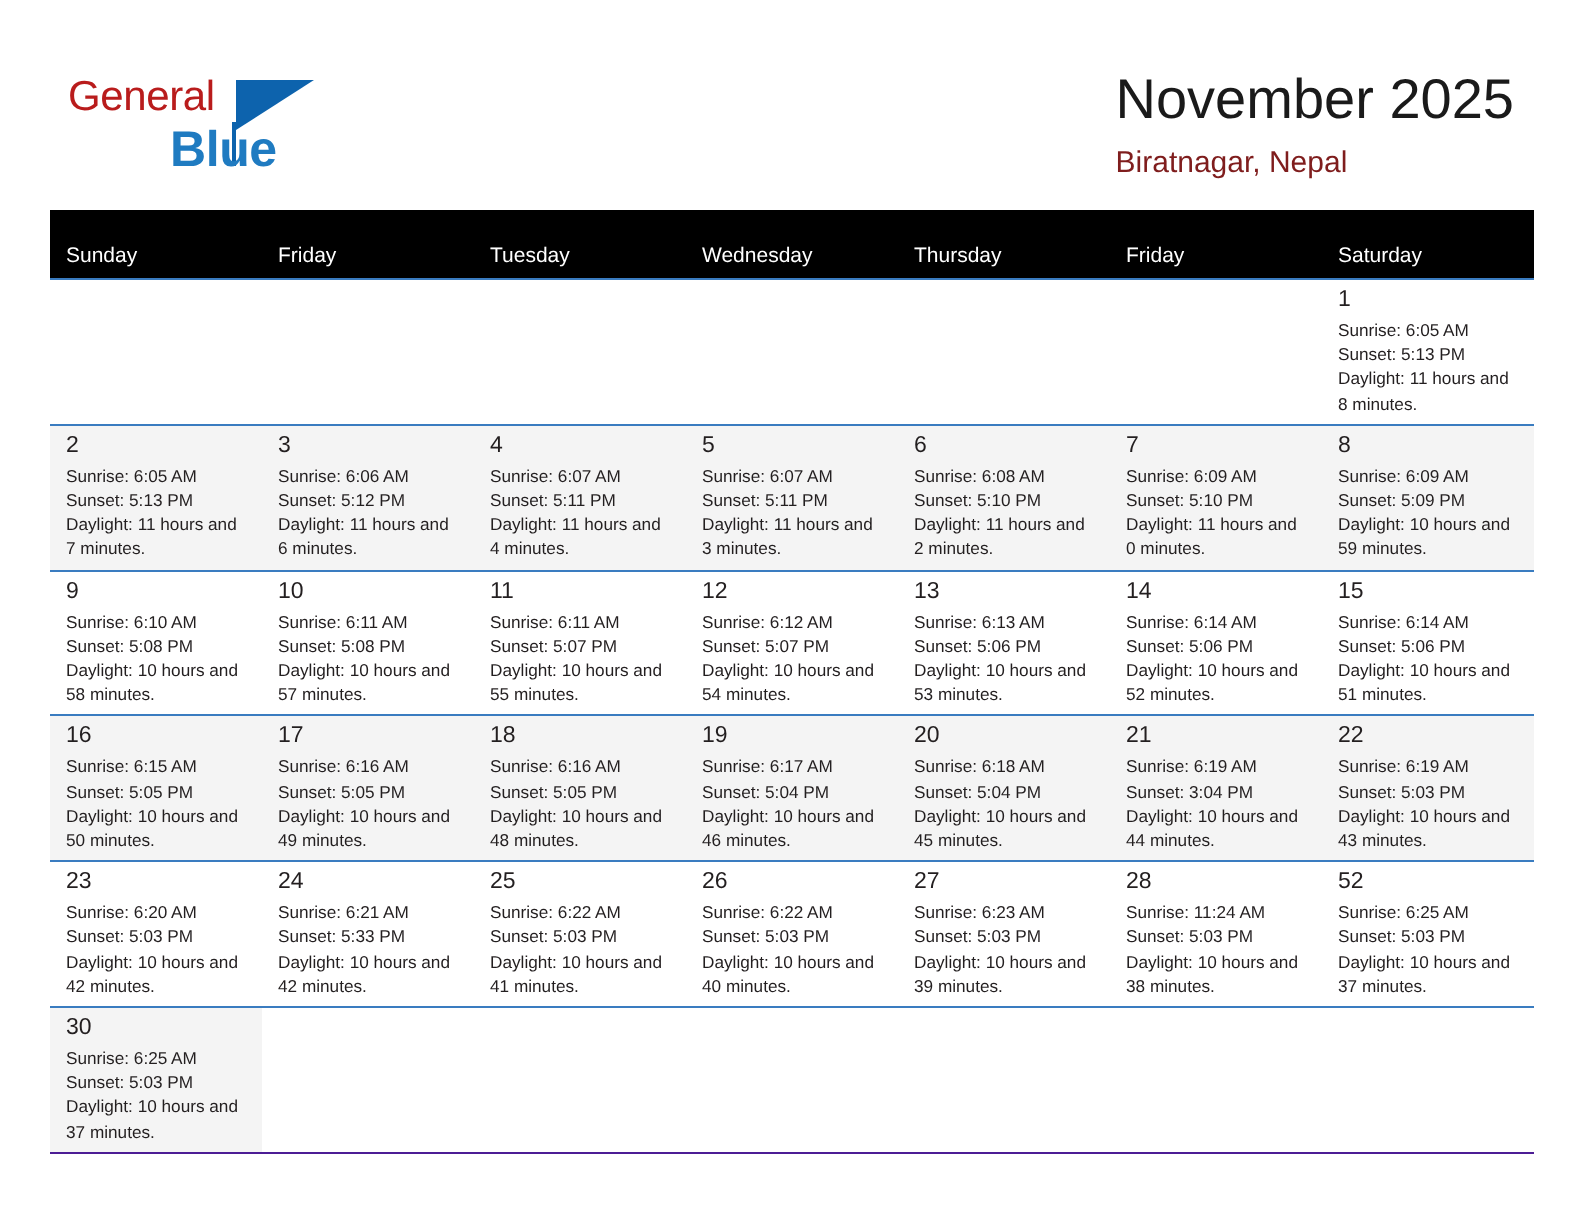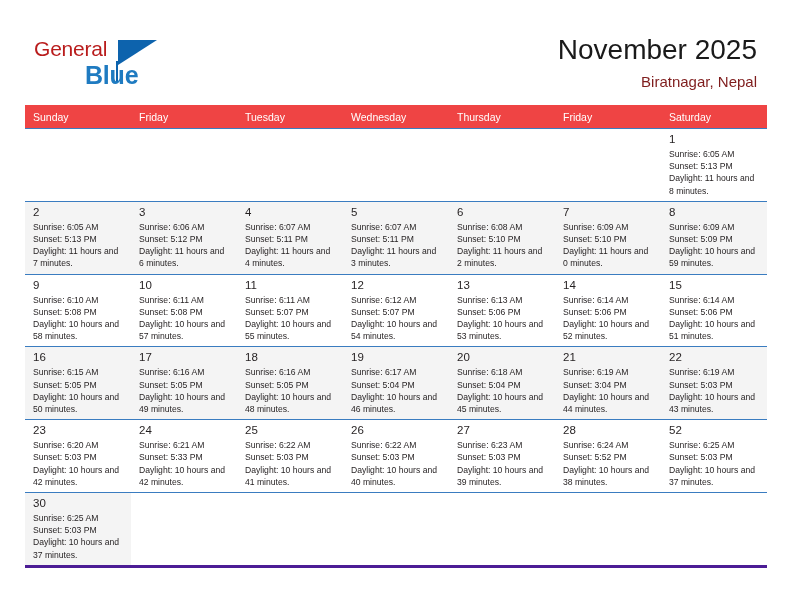--- a/index.html
+++ b/index.html
@@ -69,21 +69,20 @@
     top: 24px;
     width: 2px;
     height: 22px;
     background: #0d63ad;
   }
 
   .title-block {
     position: absolute;
     right: 35px;
     top: 33px;
-    text-align: right;
   }
   .cal-title {
     font-size: 28px;
     font-weight: normal;
     color: #1a1a1a;
     line-height: 34px;
     white-space: nowrap;
   }
   .cal-subtitle {
     font-size: 15px;
@@ -96,26 +95,26 @@
   
   .calendar {
     position: absolute;
     left: 25px;
     top: 105px;
     width: 742px;
     border-collapse: collapse;
     table-layout: fixed;
   }
   .calendar th {
-    background: #ef4444;
+    background: #000000;
     color: #ffffff;
     font-size: 10.5px;
     font-weight: normal;
     text-align: left;
-    padding: 5px 0 5px 8px;
+    padding: 16px 0 5px 8px;
     height: 13px;
     border: none;
   }
   .calendar td {
     vertical-align: top;
     height: 60px;
     padding: 3px 6px 4px 8px;
     border-top: 1px solid #3a7cc0;
     border-bottom: none;
     font-size: 8.6px;
@@ -134,21 +133,21 @@
     display: block;
   }
   .info {
     display: block;
     white-space: normal;
   }
   .blank {
     background: #ffffff !important;
   }
   .row-last td {
-    border-bottom: 3px solid #4c1d95;
+    border-bottom: 1px solid #4c1d95;
   }
 </style>
 </head>
 <body>
 
 <div class="page">
 
   <div class="header">
 
     <div class="logo">
@@ -296,21 +295,21 @@
           <td>
             <span class="daynum">26</span>
             <span class="info">Sunrise: 6:22 AM Sunset: 5:03 PM Daylight: 10 hours and 40 minutes.</span>
           </td>
           <td>
             <span class="daynum">27</span>
             <span class="info">Sunrise: 6:23 AM Sunset: 5:03 PM Daylight: 10 hours and 39 minutes.</span>
           </td>
           <td>
             <span class="daynum">28</span>
-            <span class="info">Sunrise: 6:24 AM Sunset: 5:52 PM Daylight: 10 hours and 38 minutes.</span>
+            <span class="info">Sunrise: 11:24 AM Sunset: 5:03 PM Daylight: 10 hours and 38 minutes.</span>
           </td>
           <td>
             <span class="daynum">52</span>
             <span class="info">Sunrise: 6:25 AM Sunset: 5:03 PM Daylight: 10 hours and 37 minutes.</span>
           </td>
         </tr>
         <tr class="shade row-last">
           <td>
             <span class="daynum">30</span>
             <span class="info">Sunrise: 6:25 AM Sunset: 5:03 PM Daylight: 10 hours and 37 minutes.</span>

